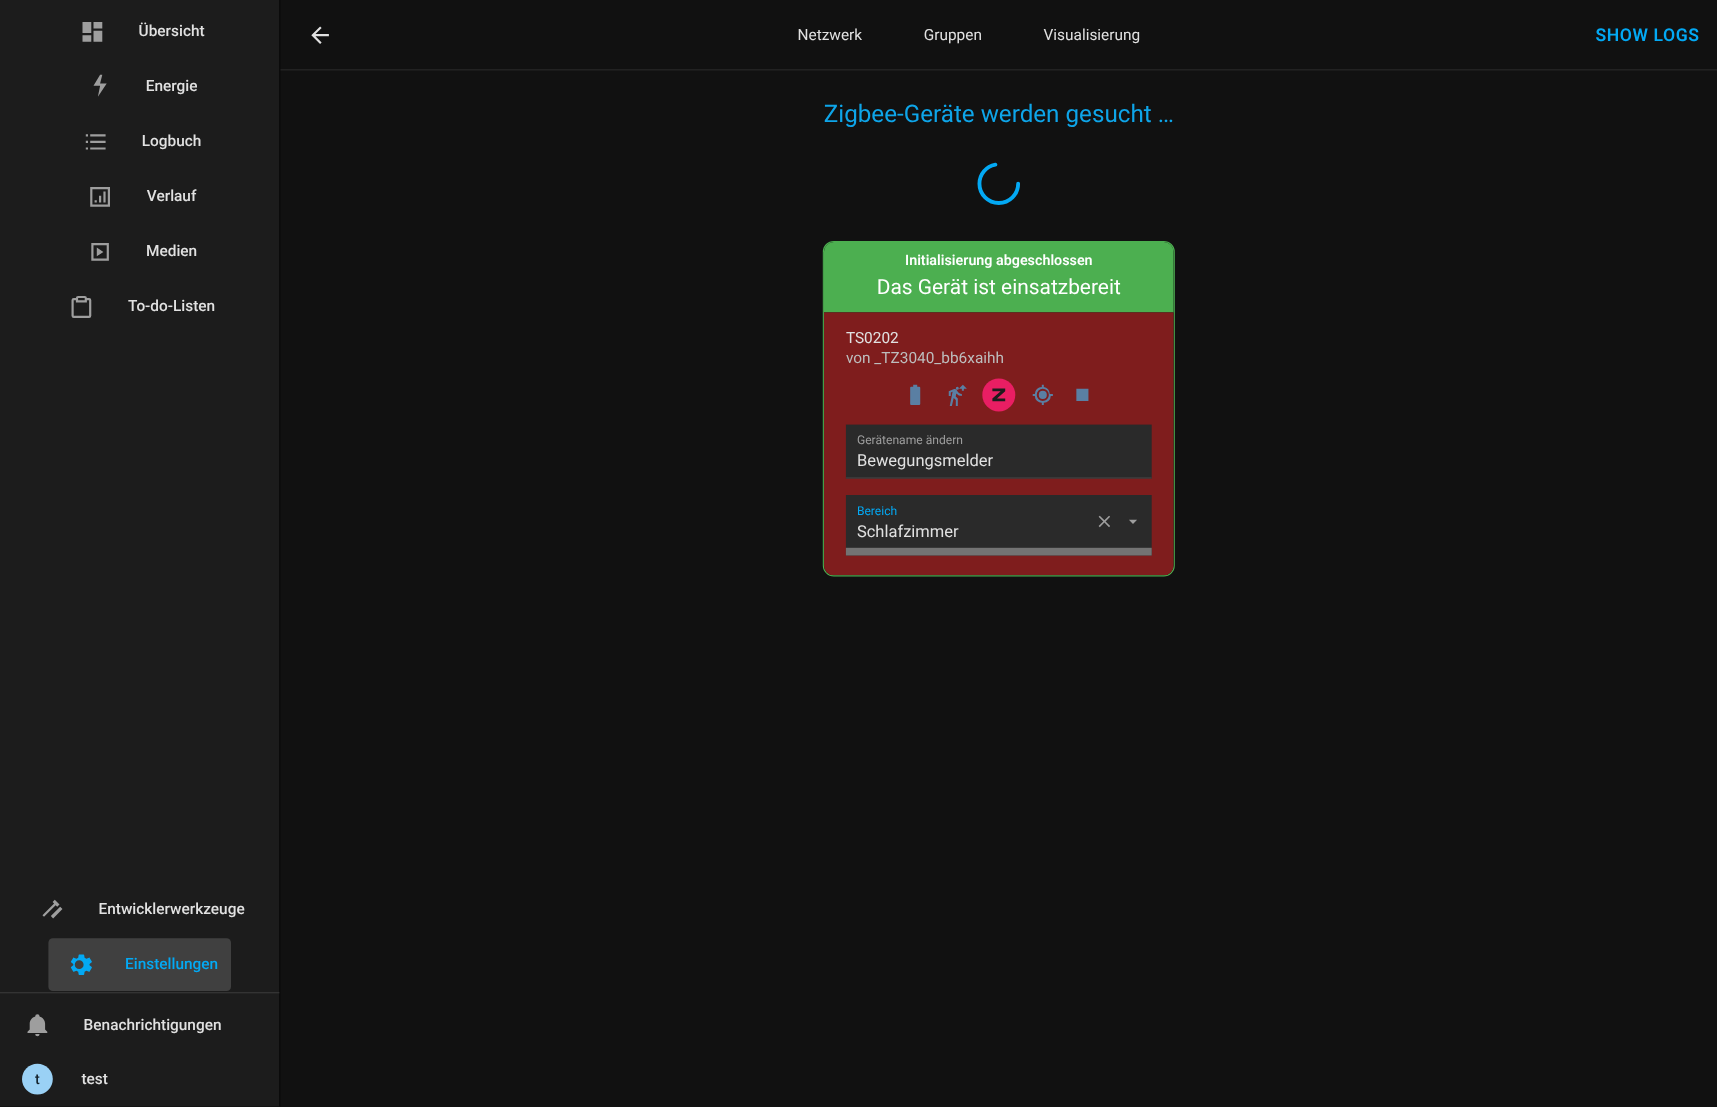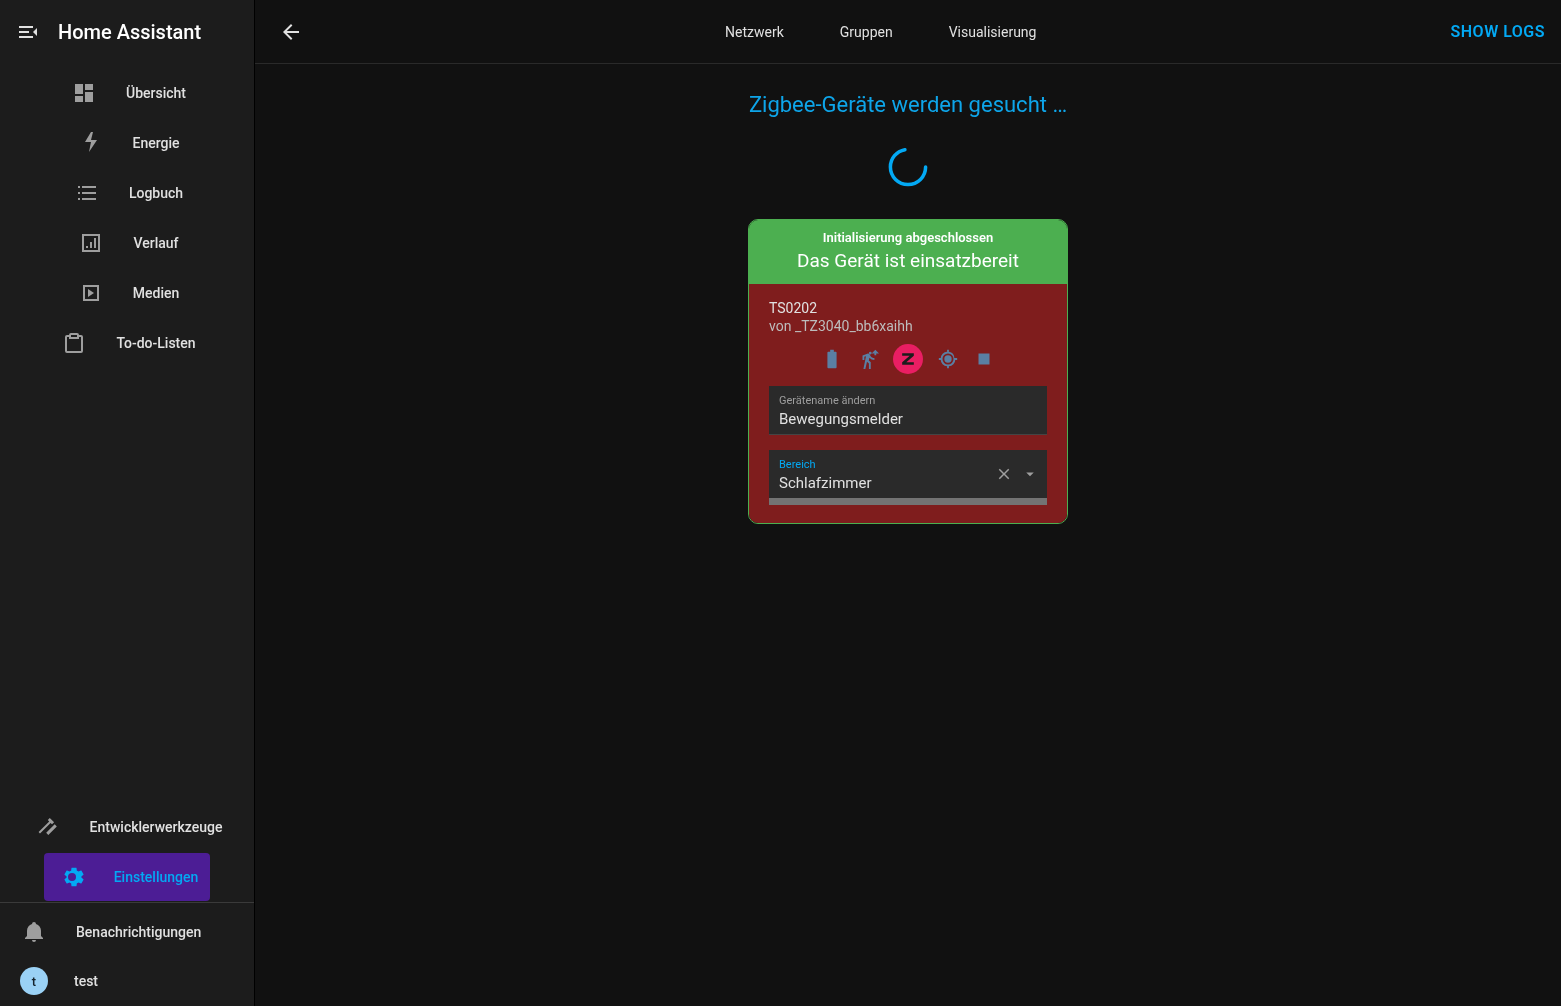--- a/index.html
+++ b/index.html
@@ -51,21 +51,21 @@
     padding: 0 12px 0 16px;
     gap: 30px;
     cursor: pointer;
     color: #e1e1e1;
     font-size: 14px;
     font-weight: 500;
     margin: 1px 6px;
     border-radius: 4px;
   }
   .nav-item.active {
-    background: #4c1d95;
+    background: #404040;
     color: #03a9f4;
   }
   .nav-item.active .nav-icon { fill: #03a9f4; }
   .nav-icon {
     width: 24px; height: 24px;
     fill: #9e9e9e;
     flex-shrink: 0;
   }
   .nav-spacer { flex: 1; }
   .sidebar-bottom {
@@ -252,26 +252,20 @@
   .field-controls svg {
     width: 18px; height: 18px;
     fill: #9e9e9e;
     cursor: pointer;
   }
 </style>
 </head>
 <body>
 
 <div class="sidebar">
-  <div class="sidebar-header">
-    <svg class="menu-icon" viewBox="0 0 24 24">
-        <path d="M3 6h14v2H3V6m0 5h10v2H3v-2m0 5h14v2H3v-2M21 8l-4 4 4 4V8z"></path>
-      </svg>
-    <div class="sidebar-title">Home Assistant</div>
-  </div>
   <div class="sidebar-nav">
     <div class="nav-item">
       <svg class="nav-icon" viewBox="0 0 24 24">
           <path d="M3 3h8v10H3V3m10 0h8v6h-8V3M3 15h8v6H3v-6m10-4h8v10h-8V11z"></path>
         </svg>
       <span>Übersicht</span>
     </div>
     <div class="nav-item">
       <svg class="nav-icon" viewBox="0 0 24 24">
           <path d="M11 21L13 11H7l6-10h2l-2 8h6l-8 12z"></path>

